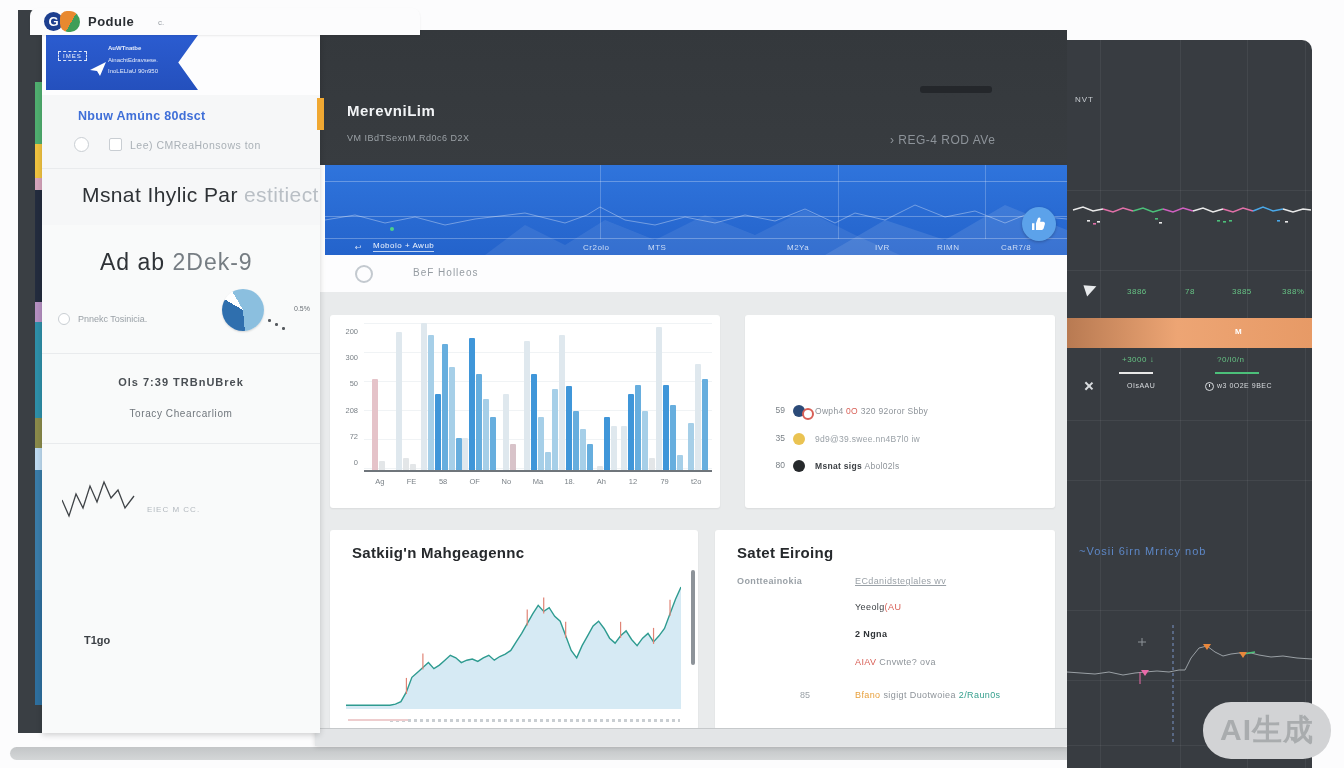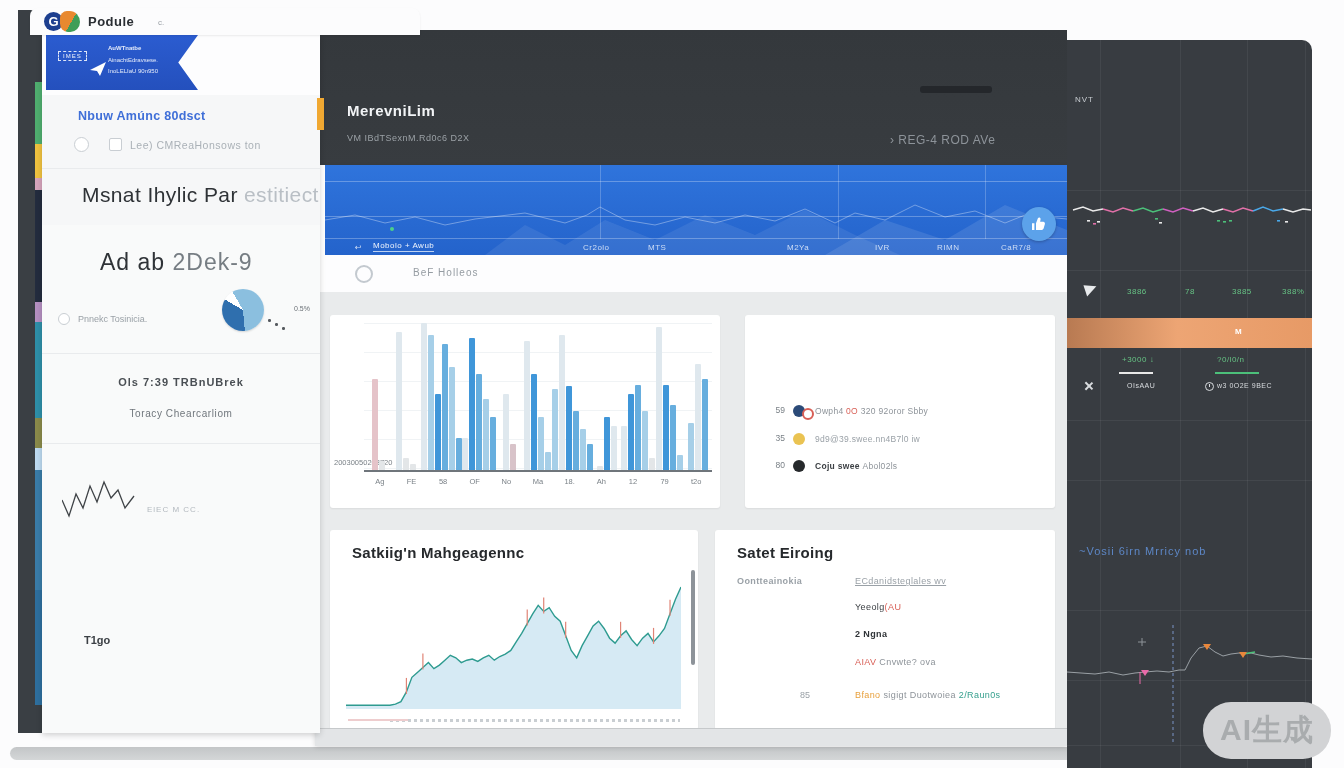--- a/index.html
+++ b/index.html
@@ -62,21 +62,21 @@
   .bnav.active{color:#eef4fd;border-bottom:1px solid rgba(255,255,255,.7);padding-bottom:1px;}
   #fab{position:absolute;left:697px;top:42px;width:34px;height:34px;border-radius:50%;background:#5ca2ea;box-shadow:0 1px 3px rgba(0,0,0,.25);}
   #fab svg{position:absolute;left:8px;top:8px;}
   #search-row{position:absolute;left:10px;top:90px;width:742px;height:37px;background:#fdfdfe;border-bottom:1px solid #e8eaec;}
   #search-row .ring{position:absolute;left:30px;top:10px;width:14px;height:14px;border-radius:50%;border:2px solid #c3c9cf;}
   #search-row .ph{position:absolute;left:88px;top:12px;font-size:10px;color:#959ca2;letter-spacing:1px;}
   #content{position:absolute;left:0;top:127px;width:752px;height:436px;background:#e9ebec;}
   .card{position:absolute;background:#fff;border-radius:3px;box-shadow:0 1px 2px rgba(0,0,0,.07);}
   
   #card-bars{left:15px;top:23px;width:390px;height:193px;}
-  .ylabels{position:absolute;left:4px;top:12px;width:24px;height:140px;display:flex;flex-direction:row;justify-content:space-between;align-items:flex-end;font-size:7.5px;color:#7a8187;}
+  .ylabels{position:absolute;left:4px;top:12px;width:24px;height:140px;display:flex;flex-direction:column;justify-content:space-between;align-items:flex-end;font-size:7.5px;color:#7a8187;}
   #plot{position:absolute;left:34px;top:8px;width:348px;height:147px;border-bottom:2px solid #6f757b;background:repeating-linear-gradient(180deg,#f0f3f5 0 1px,transparent 1px 29px);display:flex;align-items:flex-end;}
   .bar-group{flex:1;display:flex;align-items:flex-end;justify-content:center;gap:1px;height:100%;}
   .bar{width:6px;border-radius:1px 1px 0 0;}
   .xlabels{position:absolute;left:34px;top:162px;width:348px;display:flex;font-size:7.5px;color:#7a8187;}
   .xlabels span{flex:1;text-align:center;}
   
   #card-list{left:430px;top:23px;width:310px;height:193px;}
   .tl-row{position:absolute;left:0;width:100%;height:16px;}
   .tl-rank{position:absolute;left:14px;width:26px;text-align:right;font-size:8.5px;color:#7a8187;}
   .tl-icon{position:absolute;left:48px;top:0;width:12px;height:12px;border-radius:50%;}
@@ -263,21 +263,21 @@
             <span class="tl-text"><span style="color: rgb(141, 147, 153);">Owph4 </span><span style="color: rgb(216, 95, 86);">0O</span><span style="color: rgb(141, 147, 153);"> 320 92oror  Sbby</span></span>
           </div>
           <div class="tl-row" style="top: 118px;">
             <span class="tl-rank">35</span>
             <span class="tl-icon" style="background: rgb(234, 195, 82);"></span>
             <span class="tl-text"><span style="color: rgb(154, 161, 167); margin-top: 25px;">9d9@39.swee.nn4B7l0 iw</span></span>
           </div>
           <div class="tl-row" style="top: 145px;">
             <span class="tl-rank">80</span>
             <span class="tl-icon" style="background: rgb(38, 41, 44);"></span>
-            <span class="tl-text"><span style="color: rgb(61, 65, 69); font-weight: bold;">Coju swee </span><span style="color: rgb(141, 147, 153);">Abol02ls</span></span>
+            <span class="tl-text"><span style="color: rgb(61, 65, 69); font-weight: bold;">Msnat sigs </span><span style="color: rgb(141, 147, 153);">Abol02ls</span></span>
           </div>
         </div>
 
       <div id="card-stock" class="card">
         <div class="card-title">Satkiig'n Mahgeagennc</div>
         <svg id="stock-svg" width="335" height="140">
             <polygon points="0,134 0.0,130.3 5.5,130.3 11.0,130.3 16.5,130.3 22.0,130.3 27.5,130.3 33.0,130.3 38.4,130.3 43.9,130.3 49.4,129.1 54.9,126.7 60.4,116.9 65.9,102.3 71.4,97.4 76.9,92.5 82.4,87.6 87.9,93.7 93.4,90.1 98.9,85.2 104.3,80.3 109.8,82.8 115.3,87.6 120.8,85.2 126.3,84.0 131.8,86.4 137.3,82.8 142.8,80.3 148.3,85.2 153.8,81.5 159.3,79.1 164.8,75.4 170.2,66.9 175.7,58.4 181.2,48.6 186.7,38.8 192.2,30.3 197.7,36.4 203.2,32.7 208.7,41.3 214.2,46.2 219.7,60.8 225.2,75.4 230.7,82.8 236.1,70.6 241.6,60.8 247.1,51.0 252.6,46.2 258.1,53.5 263.6,63.2 269.1,68.1 274.6,60.8 280.1,55.9 285.6,64.5 291.1,70.6 296.6,63.2 302.0,58.4 307.5,66.9 313.0,60.8 318.5,53.5 324.0,38.8 329.5,24.2 335.0,12.0 335,134" fill="#d6eaf4"></polygon>
             <polyline points="0.0,130.3 5.5,130.3 11.0,130.3 16.5,130.3 22.0,130.3 27.5,130.3 33.0,130.3 38.4,130.3 43.9,130.3 49.4,129.1 54.9,126.7 60.4,116.9 65.9,102.3 71.4,97.4 76.9,92.5 82.4,87.6 87.9,93.7 93.4,90.1 98.9,85.2 104.3,80.3 109.8,82.8 115.3,87.6 120.8,85.2 126.3,84.0 131.8,86.4 137.3,82.8 142.8,80.3 148.3,85.2 153.8,81.5 159.3,79.1 164.8,75.4 170.2,66.9 175.7,58.4 181.2,48.6 186.7,38.8 192.2,30.3 197.7,36.4 203.2,32.7 208.7,41.3 214.2,46.2 219.7,60.8 225.2,75.4 230.7,82.8 236.1,70.6 241.6,60.8 247.1,51.0 252.6,46.2 258.1,53.5 263.6,63.2 269.1,68.1 274.6,60.8 280.1,55.9 285.6,64.5 291.1,70.6 296.6,63.2 302.0,58.4 307.5,66.9 313.0,60.8 318.5,53.5 324.0,38.8 329.5,24.2 335.0,12.0" fill="none" stroke="#2e9b90" stroke-width="1.4"></polyline>
             <line x1="60.40983606557377" y1="102.92" x2="60.40983606557377" y2="118.92" stroke="#e08476" stroke-width="1.2"></line>
             <line x1="76.88524590163935" y1="78.52" x2="76.88524590163935" y2="94.52" stroke="#e08476" stroke-width="1.2"></line>

